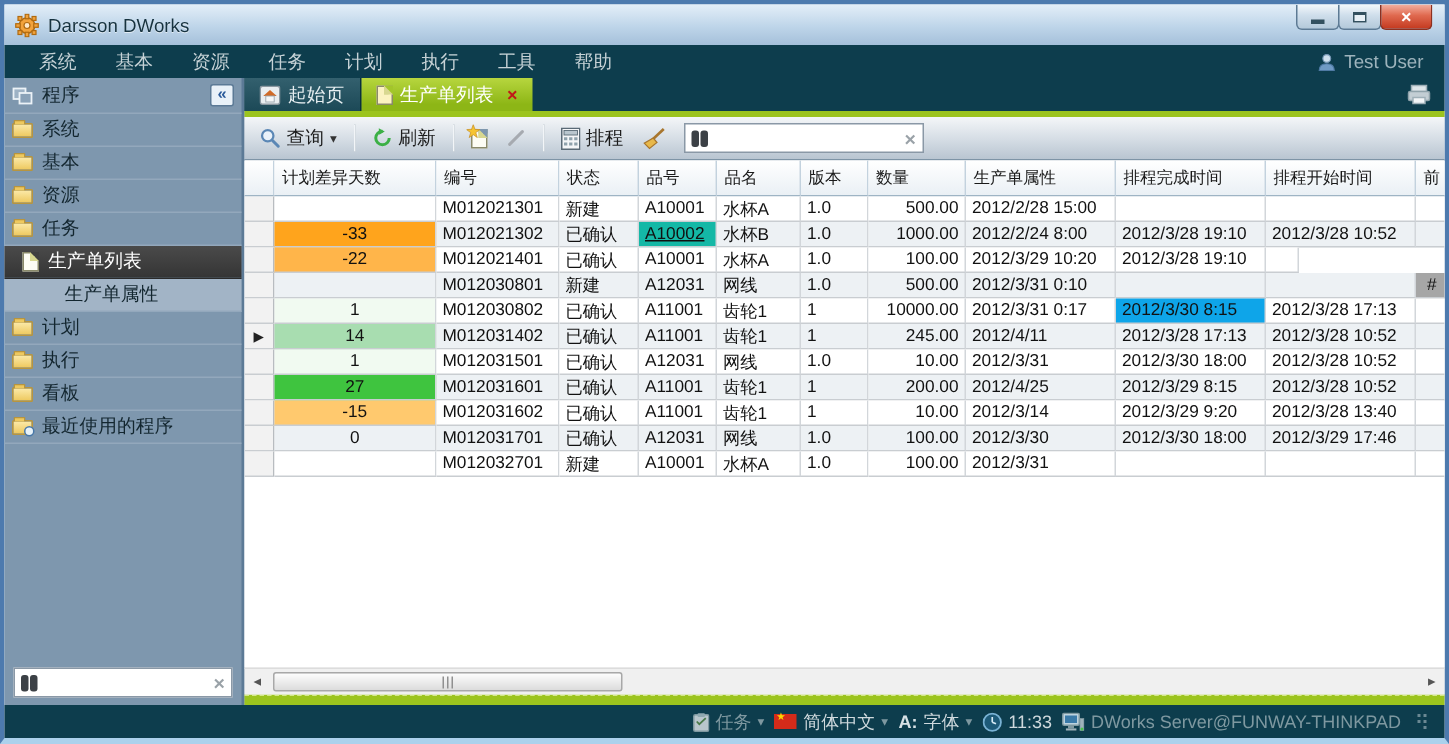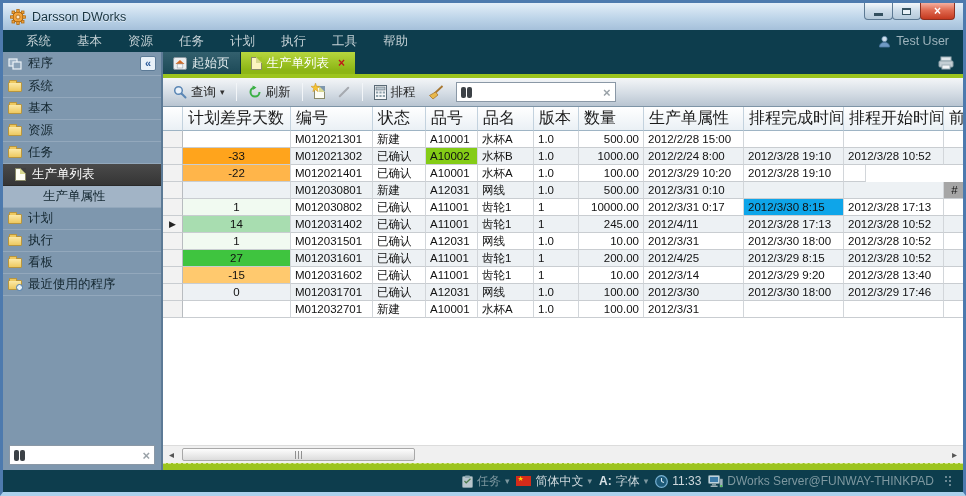--- a/index.html
+++ b/index.html
@@ -55,21 +55,21 @@
   .tbtn { display:flex; align-items:center; gap:4px; font-size:12.5px; color:#1c1c1c; padding:2px 4px; border-radius:2px; cursor:default; }
   .tsep { width:1px; height:18px; background:#96a2ae; border-right:1px solid #f2f5f8; margin:0 3px; }
   .caret { font-size:9px; color:#333; }
   .pencil { width:14px; height:2px; background:#a6aab0; transform:rotate(-45deg); border-radius:1px; }
   .tool-search { width:160px; height:20px; background:#fff; border:1px solid #8a98a6; display:flex; align-items:center; padding:0 4px; gap:4px; margin-left:4px; }
   .tool-search .clear { margin-left:auto; color:#9aa2a8; font-weight:bold; font-size:13px; }
 
   
   .gridwrap { flex:1; background:#fff; overflow:hidden; display:flex; flex-direction:column; min-height:0; }
   .ghead { display:flex; height:24px; flex:0 0 auto; }
-  .hcell { background:linear-gradient(#ffffff,#eaf0f5); border-right:1px solid #c3d2de; border-bottom:1px solid #9eb4c4; font-size:16px; color:#1a1a1a; display:flex; align-items:center; padding:0 5px; white-space:nowrap; overflow:hidden; flex:0 0 auto; }
+  .hcell { background:linear-gradient(#ffffff,#eaf0f5); border-right:1px solid #c3d2de; border-bottom:1px solid #9eb4c4; font-size:11px; color:#1a1a1a; display:flex; align-items:center; padding:0 5px; white-space:nowrap; overflow:hidden; flex:0 0 auto; }
   .hcell.rowhdr { background:linear-gradient(#ffffff,#eaf0f5); }
   .grow { display:flex; height:17px; flex:0 0 auto;text-align:center; }
   .cell { border-right:1px solid #d2d6da; border-bottom:1px solid #c9cdd1; font-size:11.5px; color:#111; display:flex; align-items:center; padding:0 4px; white-space:nowrap; overflow:hidden; flex:0 0 auto; }
   .cell.rowhdr { background:#f2f2f2; border-right:1px solid #b8bcc0; justify-content:center; padding:0; font-size:9px; color:#222; }
   .al-c { justify-content:center; } .al-r { justify-content:flex-end; }
   .gfill { flex:1; background:#fff; }
 
   
   .hscroll { height:18px; background:#f0f0f0; border-top:1px solid #dcdcdc; display:flex; align-items:center; position:relative; flex:0 0 auto; }
   .sarrow { width:17px; text-align:center; color:#555; font-size:10px; line-height:17px; cursor:default; }
@@ -332,21 +332,21 @@
               <div class="cell" style="width: 100px; background: rgb(255, 255, 255);">2012/2/28 15:00</div>
               <div class="cell" style="width: 100px; background: rgb(255, 255, 255);"></div>
               <div class="cell" style="width: 100px; background: rgb(255, 255, 255);"></div>
               <div class="cell" style="width: 22px; background: rgb(255, 255, 255);"></div>
             </div>
             <div class="grow">
               <div class="cell rowhdr" style="width: 20px;"></div>
               <div class="cell al-c" style="width: 108px; background: rgb(255, 164, 28);">-33</div>
               <div class="cell" style="width: 82px; background: rgb(237, 241, 244);">M012021302</div>
               <div class="cell" style="width: 53px; background: rgb(237, 241, 244);">已确认</div>
-              <div class="cell" style="width: 52px; background: #84cc16;">A10002</div>
+              <div class="cell" style="width: 52px; background: #14b8a6; text-decoration: underline;">A10002</div>
               <div class="cell" style="width: 56px; background: rgb(237, 241, 244);">水杯B</div>
               <div class="cell" style="width: 45px; background: rgb(237, 241, 244);">1.0</div>
               <div class="cell al-r" style="width: 65px; background: rgb(237, 241, 244);">1000.00</div>
               <div class="cell" style="width: 100px; background: rgb(237, 241, 244);">2012/2/24 8:00</div>
               <div class="cell" style="width: 100px; background: rgb(237, 241, 244);">2012/3/28 19:10</div>
               <div class="cell" style="width: 100px; background: rgb(237, 241, 244);">2012/3/28 10:52</div>
               <div class="cell" style="width: 22px; background: rgb(237, 241, 244);"></div>
             </div>
             <div class="grow">
               <div class="cell rowhdr" style="width: 20px;"></div>

